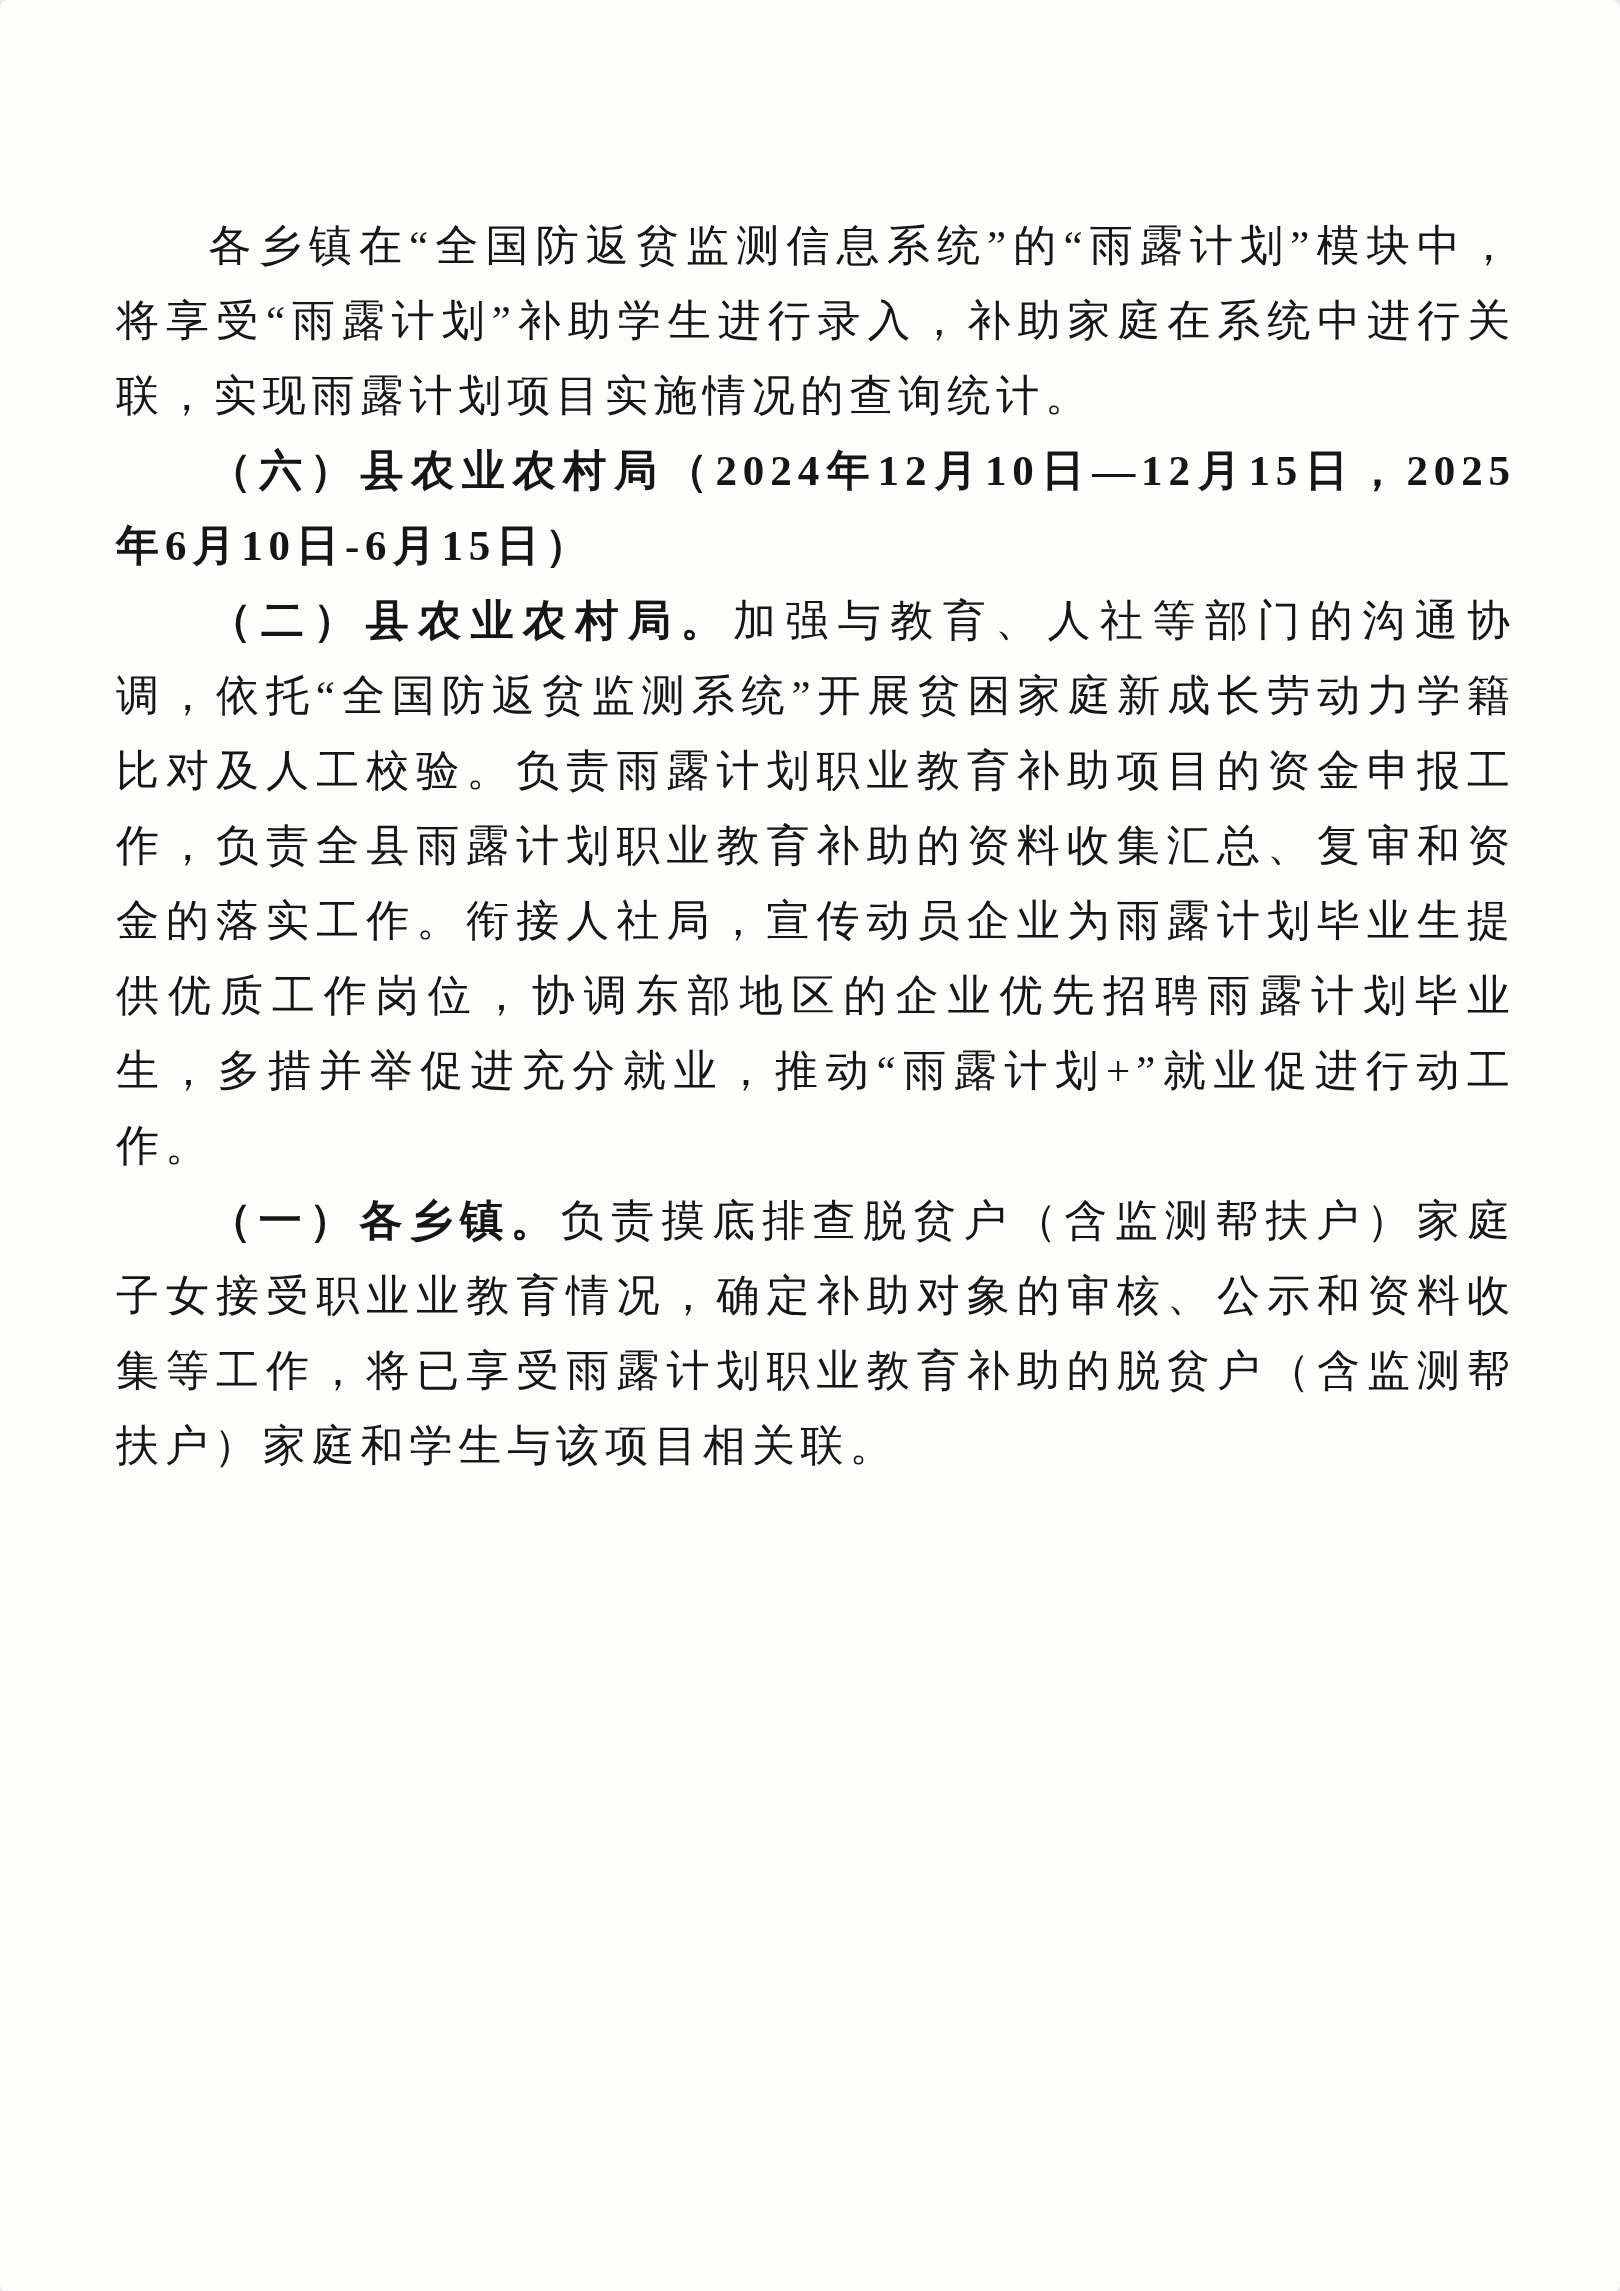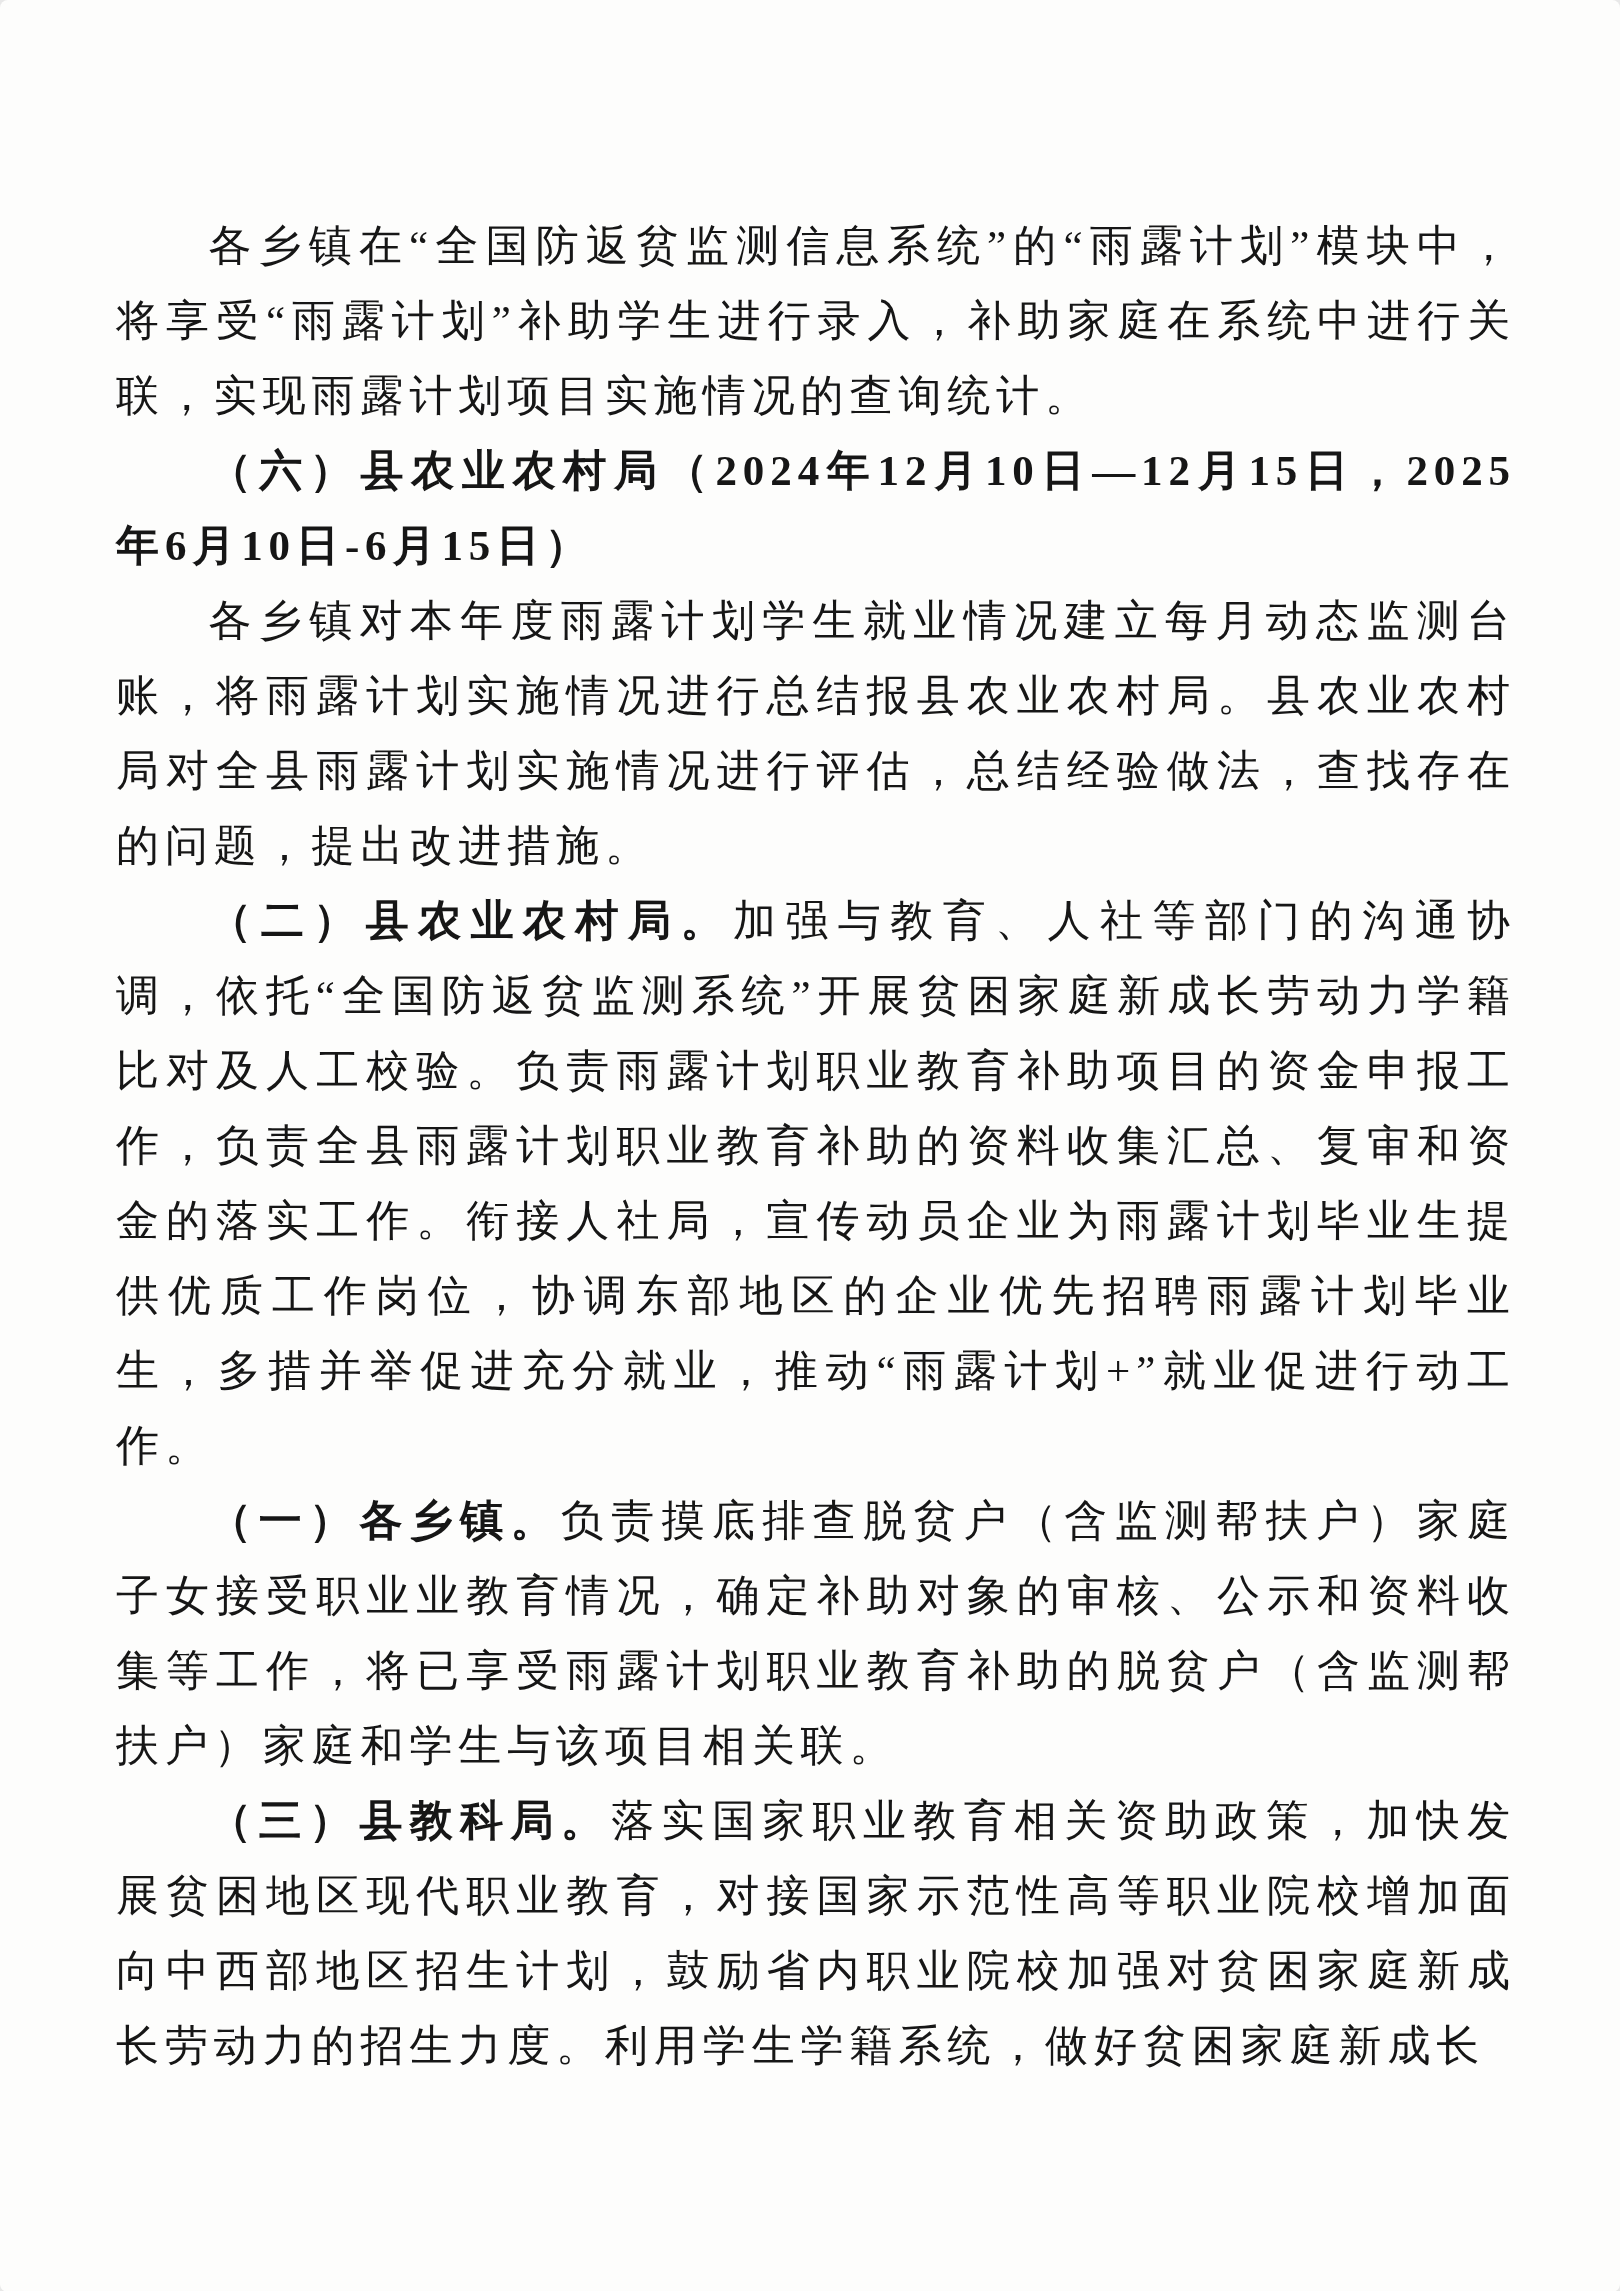--- a/index.html
+++ b/index.html
@@ -43,29 +43,25 @@
 </style>
 </head>
 <body>
 
 <div class="page">
 
   <p class="body">各乡镇在“全国防返贫监测信息系统”的“雨露计划”模块中，将享受“雨露计划”补助学生进行录入，补助家庭在系统中进行关联，实现雨露计划项目实施情况的查询统计。</p>
 
   <p class="heading-bold">（六）县农业农村局（2024年12月10日—12月15日，2025年6月10日-6月15日）</p>
 
-  <p class="body">各乡镇对本年度雨露计划学生就业情况建立每月动态监测台账，将雨露计划实施情况进行总结报县农业农村局。县农业农村局对全县雨露计划实施情况进行评估，总结经验做法，查找存在的问题，提出改进措施。</p>
 
 
   <p class="body">
     <span class="lead">（二）县农业农村局。</span><span>加强与教育、人社等部门的沟通协调，依托“全国防返贫监测系统”开展贫困家庭新成长劳动力学籍比对及人工校验。负责雨露计划职业教育补助项目的资金申报工作，负责全县雨露计划职业教育补助的资料收集汇总、复审和资金的落实工作。衔接人社局，宣传动员企业为雨露计划毕业生提供优质工作岗位，协调东部地区的企业优先招聘雨露计划毕业生，多措并举促进充分就业，推动“雨露计划+”就业促进行动工作。</span>
   </p>
 
   <p class="body">
     <span class="lead">（一）各乡镇。</span><span>负责摸底排查脱贫户（含监测帮扶户）家庭子女接受职业业教育情况，确定补助对象的审核、公示和资料收集等工作，将已享受雨露计划职业教育补助的脱贫户（含监测帮扶户）家庭和学生与该项目相关联。</span>
   </p>
 
-  <p class="body">
-    <span class="lead">（三）县教科局。</span><span>落实国家职业教育相关资助政策，加快发展贫困地区现代职业教育，对接国家示范性高等职业院校增加面向中西部地区招生计划，鼓励省内职业院校加强对贫困家庭新成长劳动力的招生力度。利用学生学籍系统，做好贫困家庭新成长</span>
-  </p>
 
 </div>
 
 
 </body></html>

